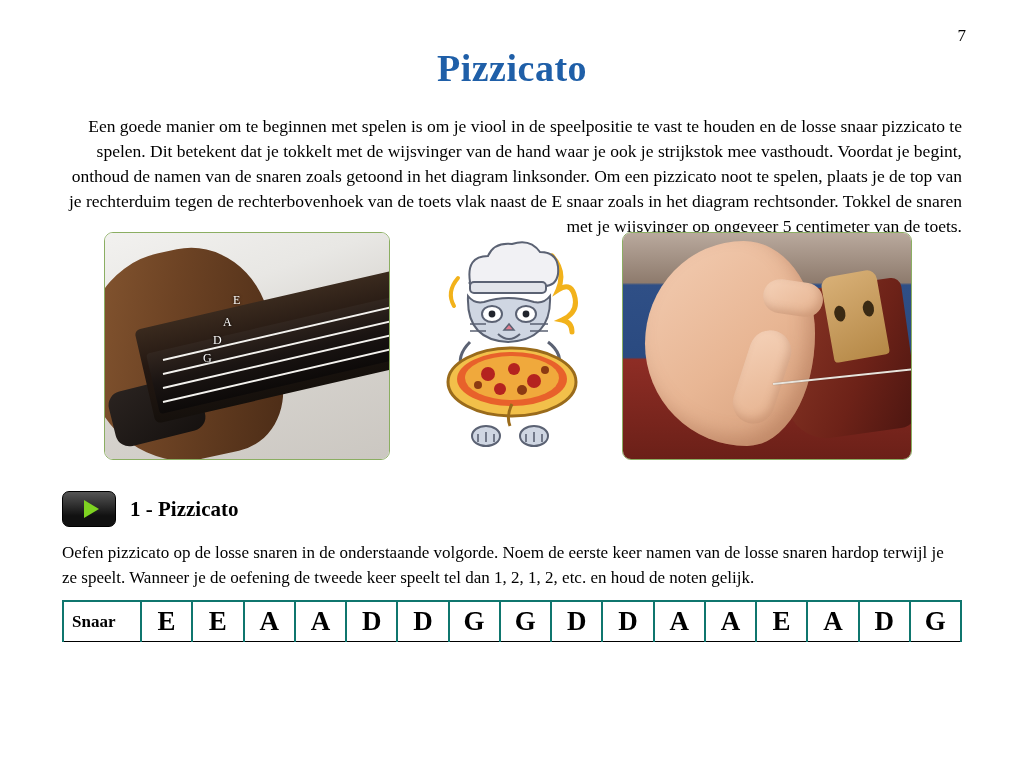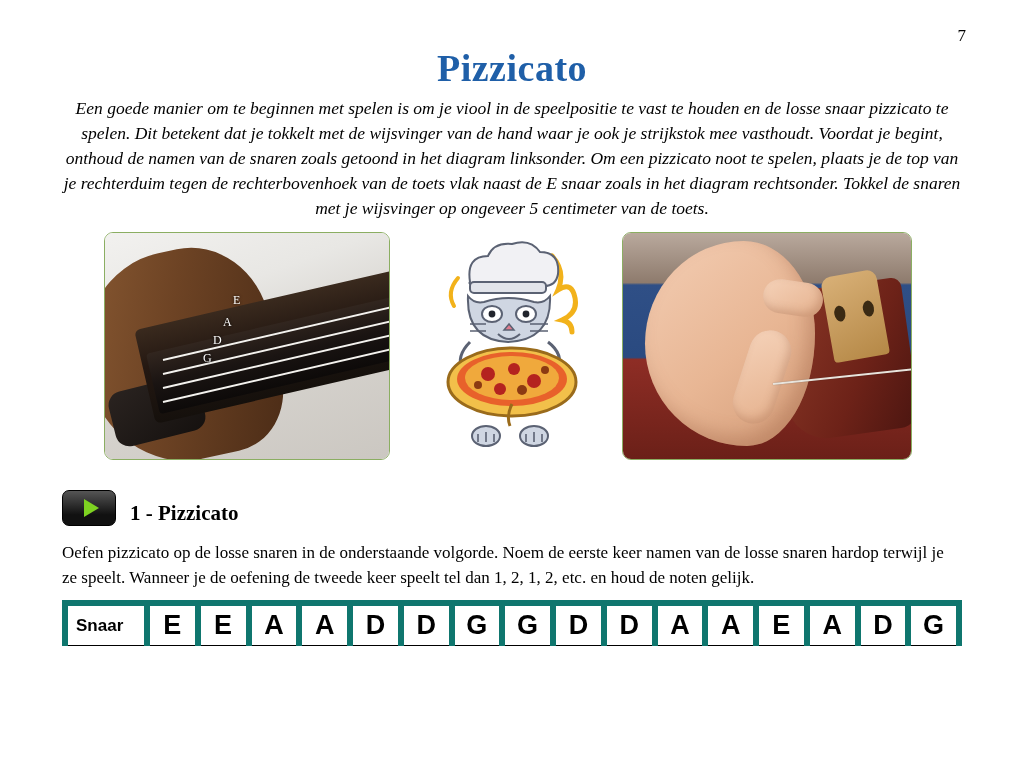--- a/index.html
+++ b/index.html
@@ -37,26 +37,25 @@
     text-align: center;
     font-family: "Liberation Serif", serif;
     font-weight: bold;
     font-size: 38px;
     color: #1F5FA8;
     letter-spacing: 0.5px;
   }
   .intro {
     position: absolute;
     left: 62px;
-    top: 96px;
+    top: 114px;
     width: 900px;
     font-size: 17.5px;
     line-height: 25px;
-    text-align: center;
-    font-style: italic;
+    text-align: right;
   }
 
   
   .img-row {
     position: absolute;
     left: 62px;
     top: 232px;
     width: 900px;
     height: 228px;
   }
@@ -179,21 +178,21 @@
     height: 216px;
   }
 
   
   .exercise-head {
     position: absolute;
     left: 62px;
     top: 492px;
     height: 34px;
     display: flex;
-    align-items: flex-end;
+    align-items: center;
     gap: 14px;
   }
   .play-btn {
     width: 52px; height: 34px;
     border-radius: 7px;
     background: linear-gradient(180deg, #555 0%, #111 70%);
     border: 1px solid #000;
     display: flex;
     align-items: center;
     justify-content: center;
@@ -226,23 +225,23 @@
     top: 600px;
     width: 900px;
   }
   table.ex-table {
     border-collapse: collapse;
     table-layout: fixed;
     width: 900px;
     background: #fff;
   }
   table.ex-table td {
-    border: 6px solid #0f766e;
+    border: 2px solid #0f766e;
     text-align: center;
-    font-family: Liberation Sans, sans-serif;
+    font-family: Liberation Serif, serif;
     font-weight: bold;
     font-size: 27px;
     height: 30px;
     padding: 4px;
   }
   table.ex-table td.rowhead {
     font-size: 17px;
     width: 64px;
     text-align: left;
     padding-left: 8px;

